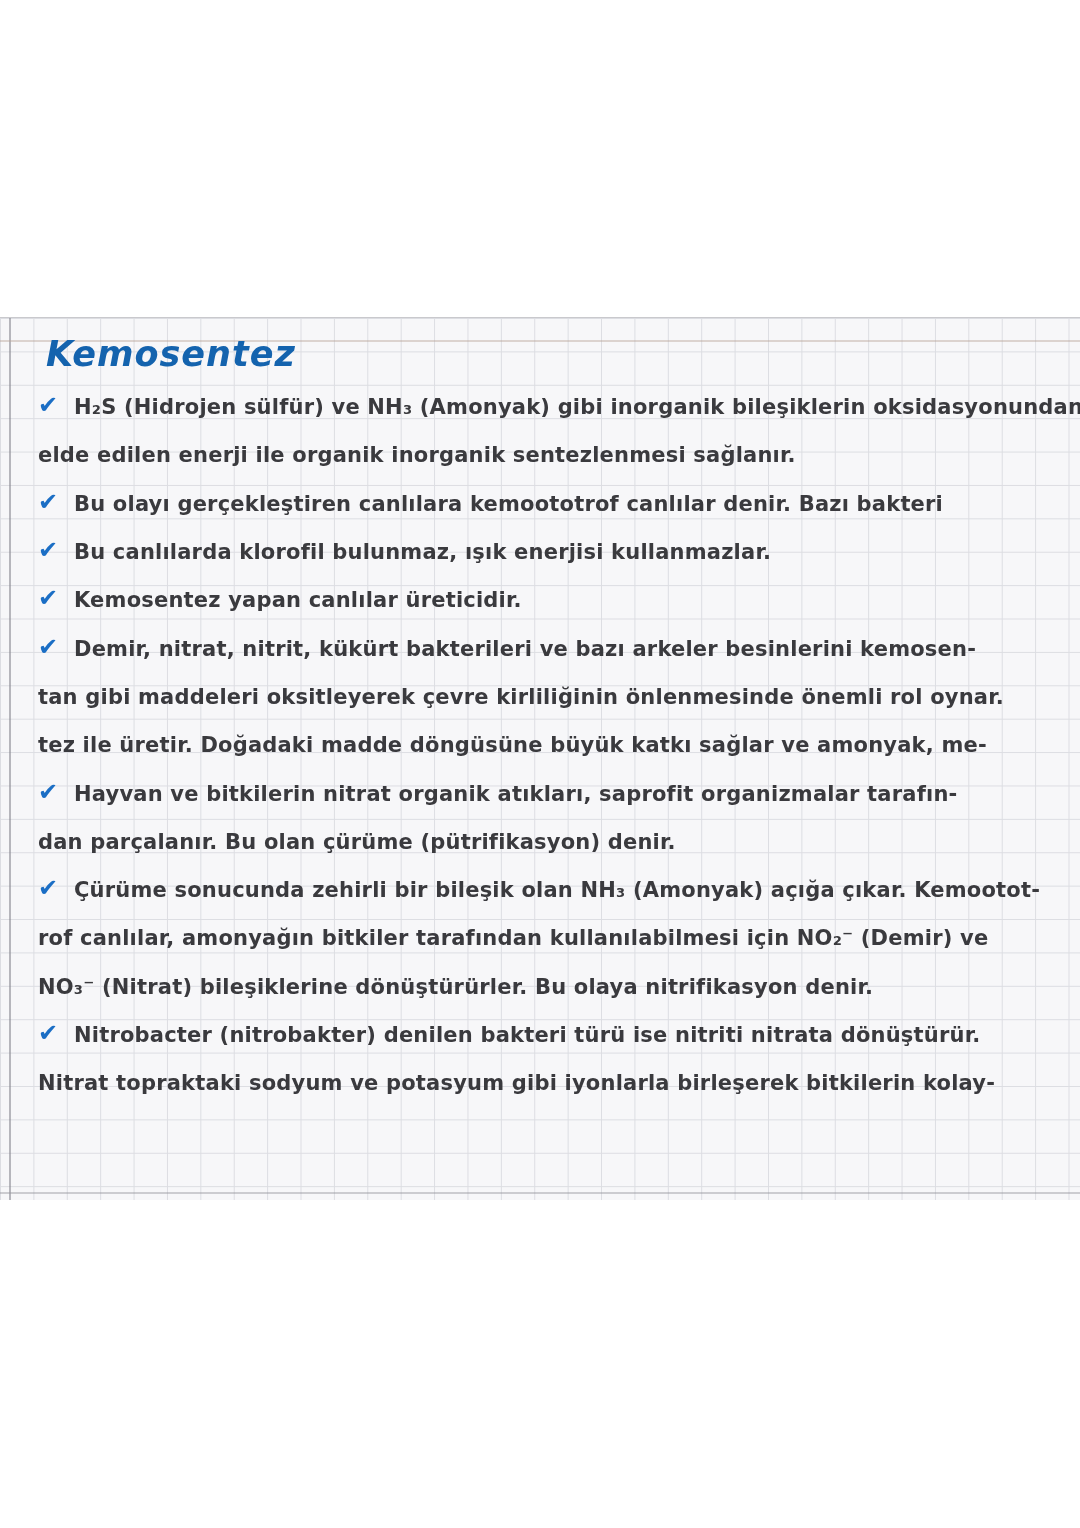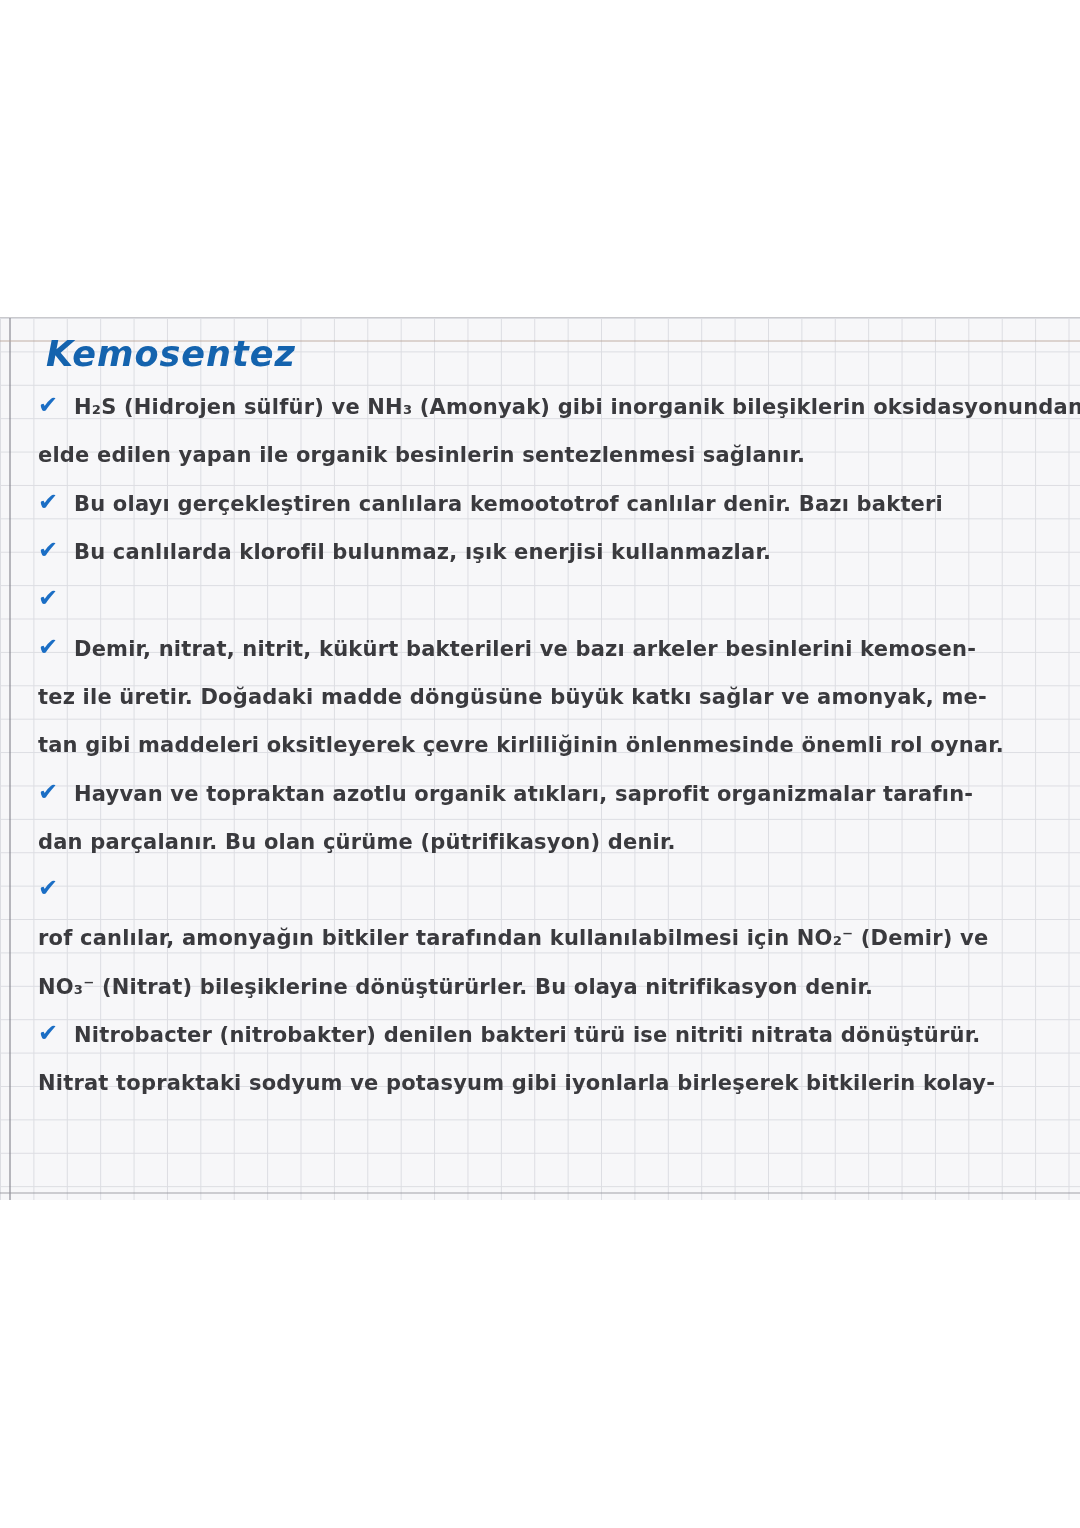--- a/index.html
+++ b/index.html
@@ -97,52 +97,54 @@
     <div class="margin-line"></div>
     <div class="edge-top"></div>
     <div class="edge-bottom"></div>
     <h1 class="title">Kemosentez</h1>
     <div class="lines" id="lines">
         <div class="line">
           <span class="check">✔</span>
           <span class="text">H₂S (Hidrojen sülfür) ve NH₃ (Amonyak) gibi inorganik bileşiklerin oksidasyonundan</span>
         </div>
         <div class="line">
-          <span class="text">elde edilen yapan ile organik besinlerin sentezlenmesi sağlanır.</span>
+          <span class="text">elde edilen enerji ile organik inorganik sentezlenmesi sağlanır.</span>
         </div>
         <div class="line">
           <span class="check">✔</span>
           <span class="text">Bu olayı gerçekleştiren canlılara kemoototrof canlılar denir. Bazı bakteri</span>
         </div>
         <div class="line">
           <span class="check">✔</span>
           <span class="text">Bu canlılarda klorofil bulunmaz, ışık enerjisi kullanmazlar.</span>
         </div>
         <div class="line">
           <span class="check">✔</span>
+          <span class="text">Kemosentez yapan canlılar üreticidir.</span>
         </div>
         <div class="line">
           <span class="check">✔</span>
           <span class="text">Demir, nitrat, nitrit, kükürt bakterileri ve bazı arkeler besinlerini kemosen-</span>
         </div>
         <div class="line">
+          <span class="text">tan gibi maddeleri oksitleyerek çevre kirliliğinin önlenmesinde önemli rol oynar.</span>
+        </div>
+        <div class="line">
           <span class="text">tez ile üretir. Doğadaki madde döngüsüne büyük katkı sağlar ve amonyak, me-</span>
         </div>
         <div class="line">
-          <span class="text">tan gibi maddeleri oksitleyerek çevre kirliliğinin önlenmesinde önemli rol oynar.</span>
-        </div>
-        <div class="line">
           <span class="check">✔</span>
-          <span class="text">Hayvan ve topraktan azotlu organik atıkları, saprofit organizmalar tarafın-</span>
+          <span class="text">Hayvan ve bitkilerin nitrat organik atıkları, saprofit organizmalar tarafın-</span>
         </div>
         <div class="line">
           <span class="text">dan parçalanır. Bu olan çürüme (pütrifikasyon) denir.</span>
         </div>
         <div class="line">
           <span class="check">✔</span>
+          <span class="text">Çürüme sonucunda zehirli bir bileşik olan NH₃ (Amonyak) açığa çıkar. Kemootot-</span>
         </div>
         <div class="line">
           <span class="text">rof canlılar, amonyağın bitkiler tarafından kullanılabilmesi için NO₂⁻ (Demir) ve</span>
         </div>
         <div class="line">
           <span class="text">NO₃⁻ (Nitrat) bileşiklerine dönüştürürler. Bu olaya nitrifikasyon denir.</span>
         </div>
         <div class="line">
           <span class="check">✔</span>
           <span class="text">Nitrobacter (nitrobakter) denilen bakteri türü ise nitriti nitrata dönüştürür.</span>

